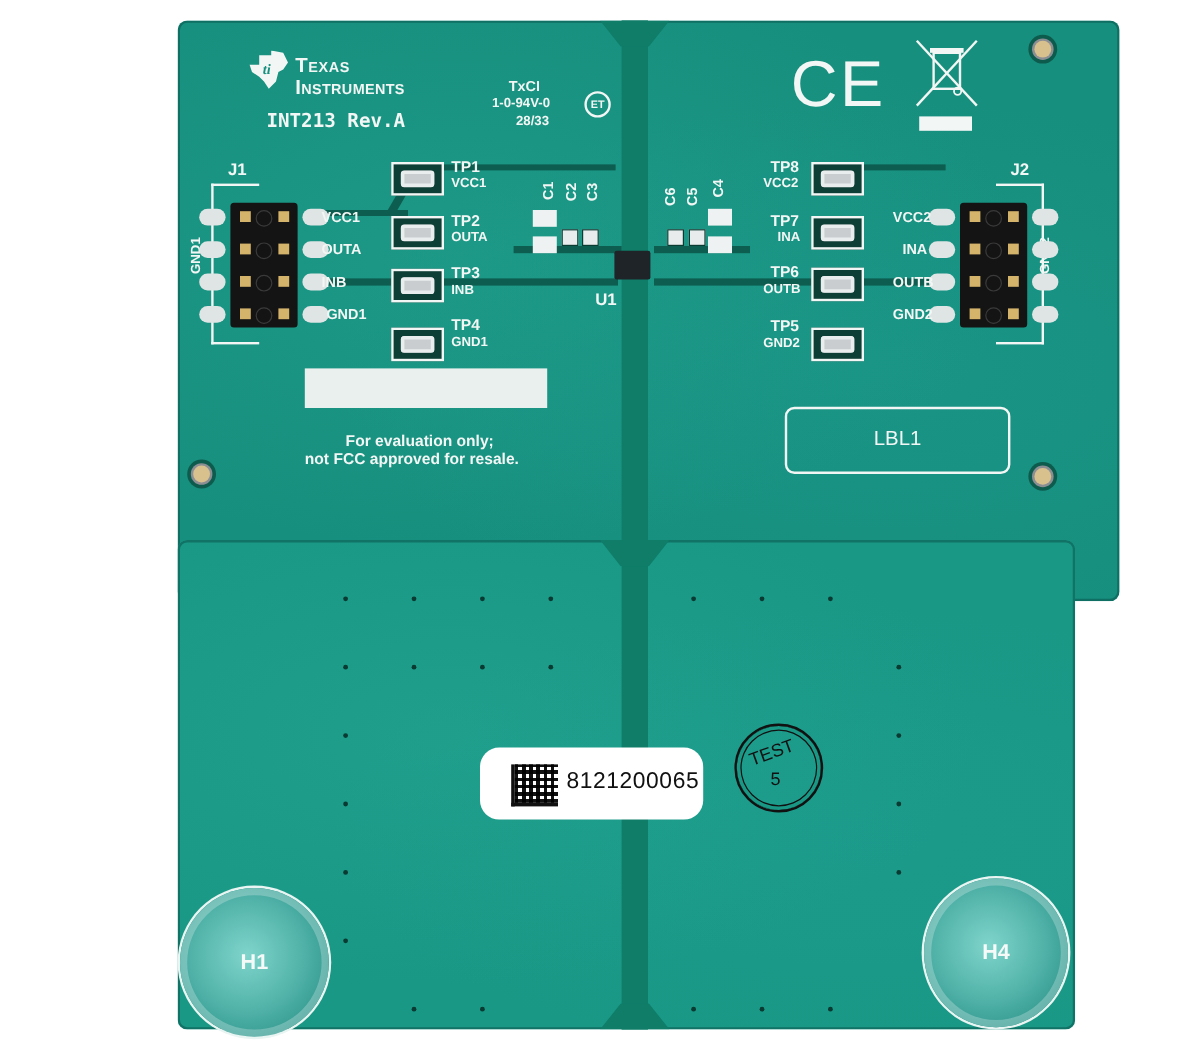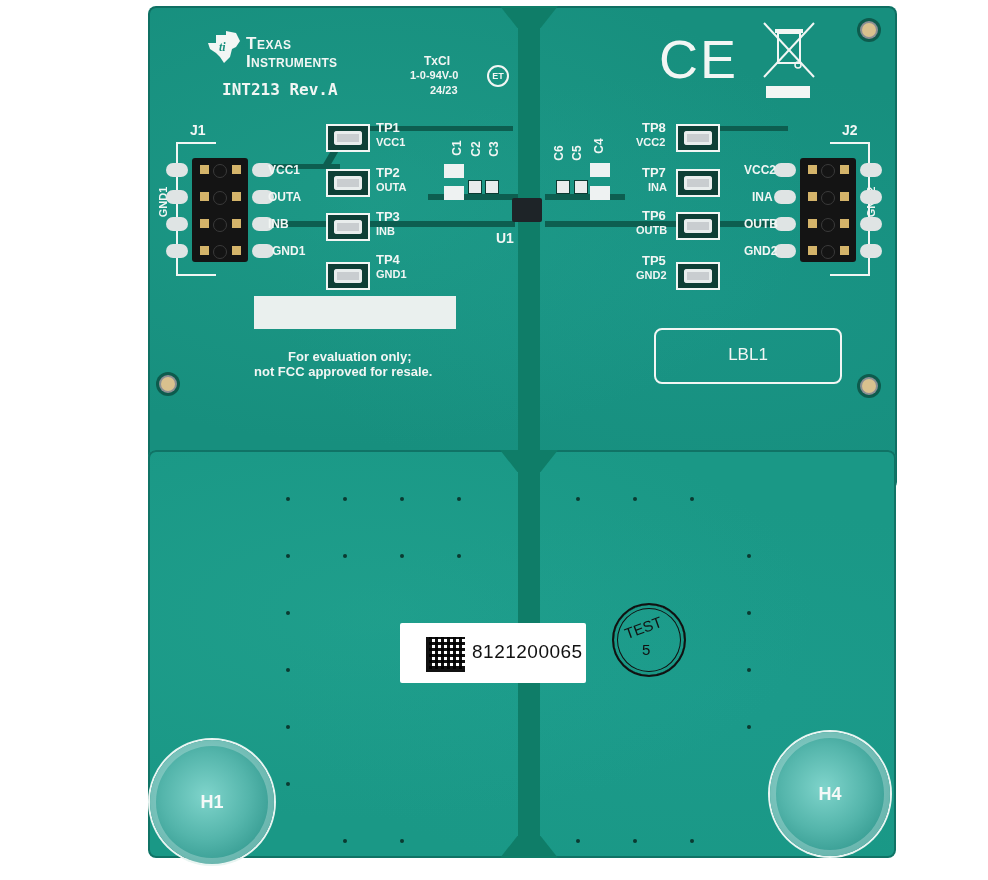--- a/index.html
+++ b/index.html
@@ -5,21 +5,21 @@
     html, body { margin:0; padding:0; background:#ffffff; }
     body { width:988px; height:880px; position:relative; overflow:hidden; font-family:"Liberation Sans", sans-serif; }
     .board {
       position:absolute; background:#178f7e;
       background-image:
         radial-gradient(ellipse at 30% 40%, rgba(40,170,150,0.35), rgba(0,0,0,0) 60%),
         radial-gradient(ellipse at 75% 60%, rgba(30,160,150,0.3), rgba(0,0,0,0) 55%);
       border-radius:8px;
       box-shadow: inset 0 0 0 2px rgba(10,90,80,0.6);
     }
-    #top-board { left:148px; top:6px; width:749px; height:484px; }
+    #top-board { left:148px; top:17px; width:749px; height:484px;padding-left:36px; }
     #bottom-board { left:148px; top:450px; width:748px; height:408px; background-color:#1a9886; }
     .split {
       position:absolute; top:0; bottom:0; left:370px; width:22px; background:#0f7d68;
     }
     .split::before, .split::after { content:""; position:absolute; left:-18px; width:58px; height:22px; background:#0f7d68; }
     .split::before { top:0; clip-path:polygon(0 0,100% 0,70% 100%,30% 100%); }
     .split::after { bottom:0; clip-path:polygon(30% 0,70% 0,100% 100%,0 100%); }
     .silk { position:absolute; color:#f2f6f4; font-weight:bold; white-space:nowrap; }
     .mhole { position:absolute; width:24px; height:24px; border-radius:50%; background:#0d5b4d; }
     .mhole::after { content:""; position:absolute; left:5px; top:5px; width:14px; height:14px; border-radius:50%; background:#d9c18e; box-shadow:0 0 0 2px #8b8f93; }
@@ -34,21 +34,21 @@
     .trace { position:absolute; background:#0d5e50; }
     .cap { position:absolute; width:12px; height:12px; background:#e8ecec; border:1px solid #0b3c33; }
     .capbig { position:absolute; width:20px; height:14px; background:#eef2f2; }
     .via { position:absolute; width:4px; height:4px; border-radius:50%; background:#0a3a31; }
     .bumper {
       position:absolute; border-radius:50%;
       background: radial-gradient(circle at 45% 45%, #7fd4cb 0%, #54b5ab 45%, #3a9f95 70%, #2d8c83 100%);
       box-shadow: 0 0 0 2px #e9f5f2, inset 0 0 0 6px rgba(255,255,255,0.25);
     }
     .bumper .blabel { position:absolute; left:0; right:0; top:50%; transform:translateY(-50%); text-align:center; color:#f5f9f8; font-weight:bold; font-size:18px; }
-    .sticker { position:absolute; left:400px; top:623px; width:186px; height:60px; background:#ffffff; border-radius:2px; }
+    .sticker { position:absolute; left:400px; top:623px; width:186px; height:60px; background:#ffffff; border-radius:16px; }
     .qr { position:absolute; left:26px; top:14px; width:36px; height:32px;
       background:
         repeating-linear-gradient(90deg,#111 0 3px,#fff 3px 6px),
         repeating-linear-gradient(0deg,#111 0 3px,#fff 3px 6px);
       background-blend-mode:multiply; border-left:3px solid #111; border-bottom:3px solid #111; }
     .serial { position:absolute; left:72px; top:18px; font-size:19px; color:#111; font-family:"Liberation Sans", sans-serif; letter-spacing:0.5px; }
     .stamp { position:absolute; left:612px; top:603px; width:70px; height:70px; border-radius:50%; border:2px solid #111; box-shadow: inset 0 0 0 3px #1a9886, inset 0 0 0 4px #111; }
     .stamp .st1 { position:absolute; left:10px; top:14px; font-size:15px; color:#111; transform:rotate(-20deg); font-weight:normal; }
     .stamp .st2 { position:absolute; left:28px; top:36px; font-size:15px; color:#111; }
     .lblbox { position:absolute; left:506px; top:322px; width:184px; height:52px; border:2px solid #f2f6f4; border-radius:8px; }
@@ -67,21 +67,21 @@
   <svg style="position:absolute; left:58px; top:25px;" width="36" height="34" viewBox="0 0 36 34">
     <path d="M2 12 L10 12 L10 4 L20 4 L20 0 L30 2 L34 10 L30 16 L26 18 L24 26 L18 32 L14 26 L10 22 L4 18 Z" fill="#f2f6f4"></path>
     <text x="13" y="20" font-size="12" font-style="italic" font-weight="bold" fill="#178f7e" font-family="Liberation Serif, serif">ti</text>
   </svg>
   <div class="silk fs14" style="left:98px; top:28px; font-variant:small-caps; font-size:17px; letter-spacing:0.5px;">Texas</div>
   <div class="silk fs14" style="left:98px; top:46px; font-variant:small-caps; font-size:17px; letter-spacing:0.3px;">Instruments</div>
   <div class="silk" style="left:74px; top:74px; font-size:16px; font-family:'DejaVu Sans Mono', monospace;">INT213 Rev.A</div>
 
   <div class="silk fs12" style="left:276px; top:48px;">TxCI</div>
   <div class="silk fs11" style="left:262px; top:63px;">1-0-94V-0</div>
-  <div class="silk fs11" style="left:282px; top:78px;">24/23</div>
+  <div class="silk fs11" style="left:282px; top:78px;">28/33</div>
   <div class="silk" style="left:339px; top:59px; width:18px; height:18px; border:2px solid #f2f6f4; border-radius:50%; font-size:9px; text-align:center; line-height:18px;">ET</div>
 
   <div class="silk" style="left:511px; top:22px; font-size:54px; font-weight:normal; letter-spacing:2px;">CE</div>
   <svg style="position:absolute; left:612px; top:15px;" width="58" height="60" viewBox="0 0 58 60">
     <rect x="18" y="12" width="22" height="30" fill="none" stroke="#f2f6f4" stroke-width="2"></rect>
     <rect x="15" y="8" width="28" height="4" fill="#f2f6f4"></rect>
     <circle cx="38" cy="44" r="3" fill="none" stroke="#f2f6f4" stroke-width="1.5"></circle>
     <line x1="4" y1="2" x2="54" y2="56" stroke="#f2f6f4" stroke-width="2"></line>
     <line x1="54" y1="2" x2="4" y2="56" stroke="#f2f6f4" stroke-width="2"></line>
   </svg>

